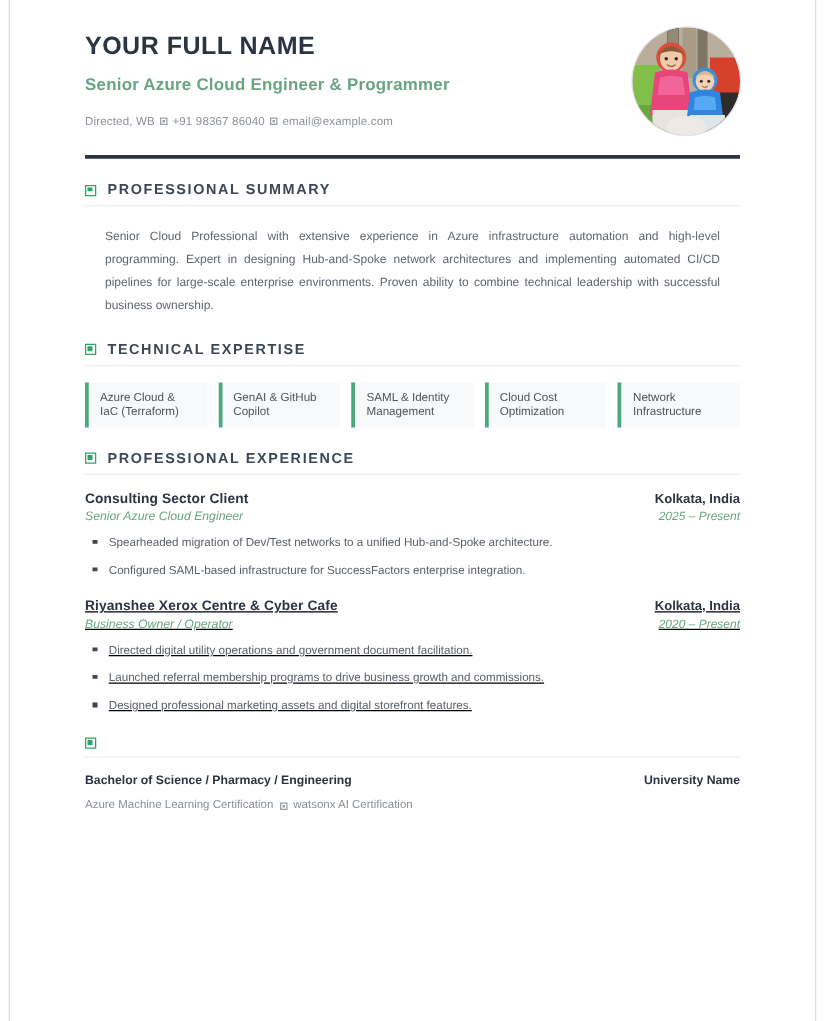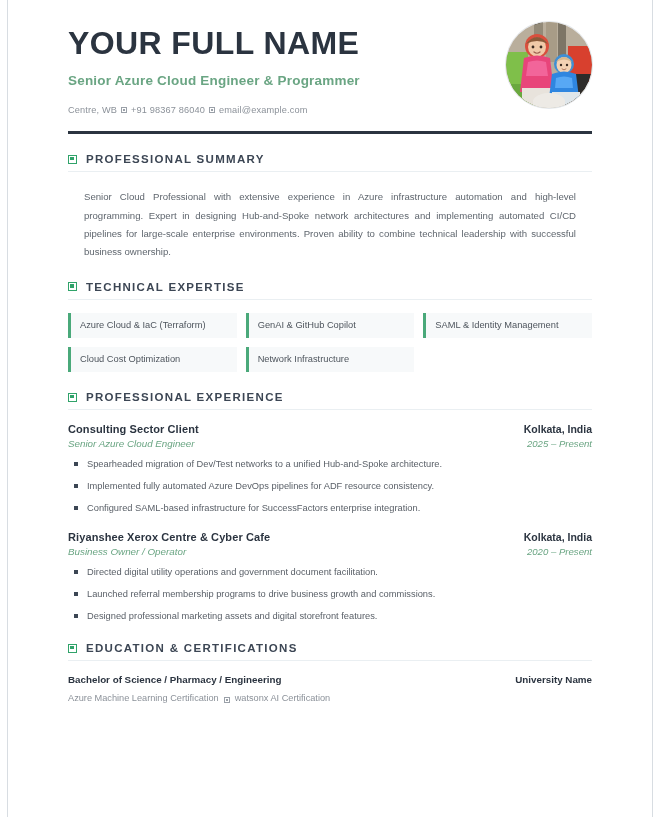--- a/index.html
+++ b/index.html
@@ -47,21 +47,21 @@
 
   
   .resume-header {
     display: flex;
     align-items: flex-start;
     justify-content: space-between;
   }
   .header-text { flex: 1 1 auto; padding-top: 8px; }
 
   .full-name {
-    font-size: 32px;
+    font-size: 20px;
     font-weight: bold;
     letter-spacing: 0.4px;
     color: #2b3440;
     line-height: 1.1;
     margin: 0 0 12px 0;
     white-space: nowrap;
   }
   .job-headline {
     font-size: 13.5px;
     font-weight: bold;
@@ -157,36 +157,36 @@
     font-size: 9.6px;
     line-height: 1.92;
     color: #5f666e;
     text-align: justify;
     margin: 16px;
   }
 
   
   .skills-grid {
     display: grid;
-    grid-template-columns: repeat(3, 1fr);
-    gap: 9px 9px;
+    grid-template-columns: repeat(5, 1fr);
+    gap: 19px 9px;
   }
   .skill-chip {
     background: #f7f9fa;
     border-left: 3px solid #4aa97a;
     padding: 7px 9px;
     font-size: 9.3px;
     color: #4e555d;
     line-height: 1.2;
     box-sizing: border-box;
   }
 
   
   .job { margin-bottom: 16px; }
-  .job:last-child { margin-bottom: 0; }
+  .job:last-child { margin-bottom: 0; text-decoration: underline; }
   .job-row {
     display: flex;
     justify-content: space-between;
     align-items: baseline;
     gap: 28px;
   }
   .job-company {
     font-size: 11px;
     font-weight: bold;
     color: #2b3440;
@@ -269,21 +269,21 @@
   <div class="page-edge-left"></div>
   <div class="page-edge-right"></div>
 
   <div class="page-inner">
 
     <div class="resume-header">
       <div class="header-text">
         <h1 class="full-name">YOUR FULL NAME</h1>
         <div class="job-headline">Senior Azure Cloud Engineer &amp; Programmer</div>
         <div class="contact-line">
-          <span>Centre, WB</span>
+          <span>Directed, WB</span>
           <span class="contact-sep"></span>
           <span>+91 98367 86040</span>
           <span class="contact-sep"></span>
           <span>email@example.com</span>
         </div>
       </div>
 
       <div class="photo-wrap">
         <svg class="photo-svg" viewBox="0 0 86 86">
           <defs>
@@ -363,21 +363,20 @@
         <div class="job-row">
           <span class="job-company">Consulting Sector Client</span>
           <span class="job-location">Kolkata, India</span>
         </div>
         <div class="job-row">
           <span class="job-role">Senior Azure Cloud Engineer</span>
           <span class="job-dates">2025 – Present</span>
         </div>
         <ul class="bullets">
           <li>Spearheaded migration of Dev/Test networks to a unified Hub-and-Spoke architecture.</li>
-          <li>Implemented fully automated Azure DevOps pipelines for ADF resource consistency.</li>
           <li>Configured SAML-based infrastructure for SuccessFactors enterprise integration.</li>
         </ul>
       </div>
 
       <div class="job">
         <div class="job-row">
           <span class="job-company">Riyanshee Xerox Centre &amp; Cyber Cafe</span>
           <span class="job-location">Kolkata, India</span>
         </div>
         <div class="job-row">
@@ -388,21 +387,20 @@
           <li>Directed digital utility operations and government document facilitation.</li>
           <li>Launched referral membership programs to drive business growth and commissions.</li>
           <li>Designed professional marketing assets and digital storefront features.</li>
         </ul>
       </div>
     </div>
 
     <div class="section">
       <div class="section-head">
         <span class="section-icon"></span>
-        <span class="section-title">EDUCATION &amp; CERTIFICATIONS</span>
       </div>
       <div class="section-rule"></div>
       <div class="edu-row">
         <span class="edu-degree">Bachelor of Science / Pharmacy / Engineering</span>
         <span class="edu-school">University Name</span>
       </div>
       <div class="edu-certs">
         <span>Azure Machine Learning Certification</span>
         <span class="contact-sep"></span>
         <span>watsonx AI Certification</span>

